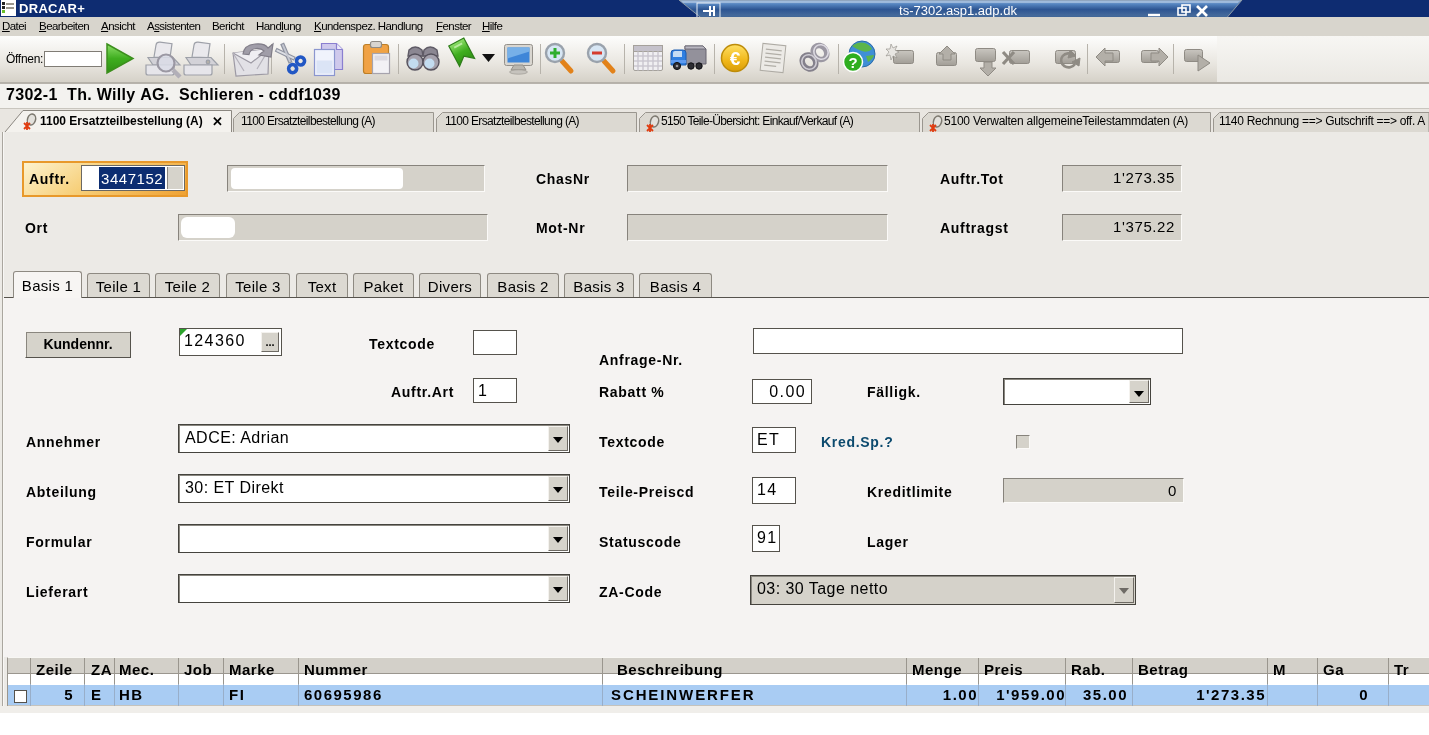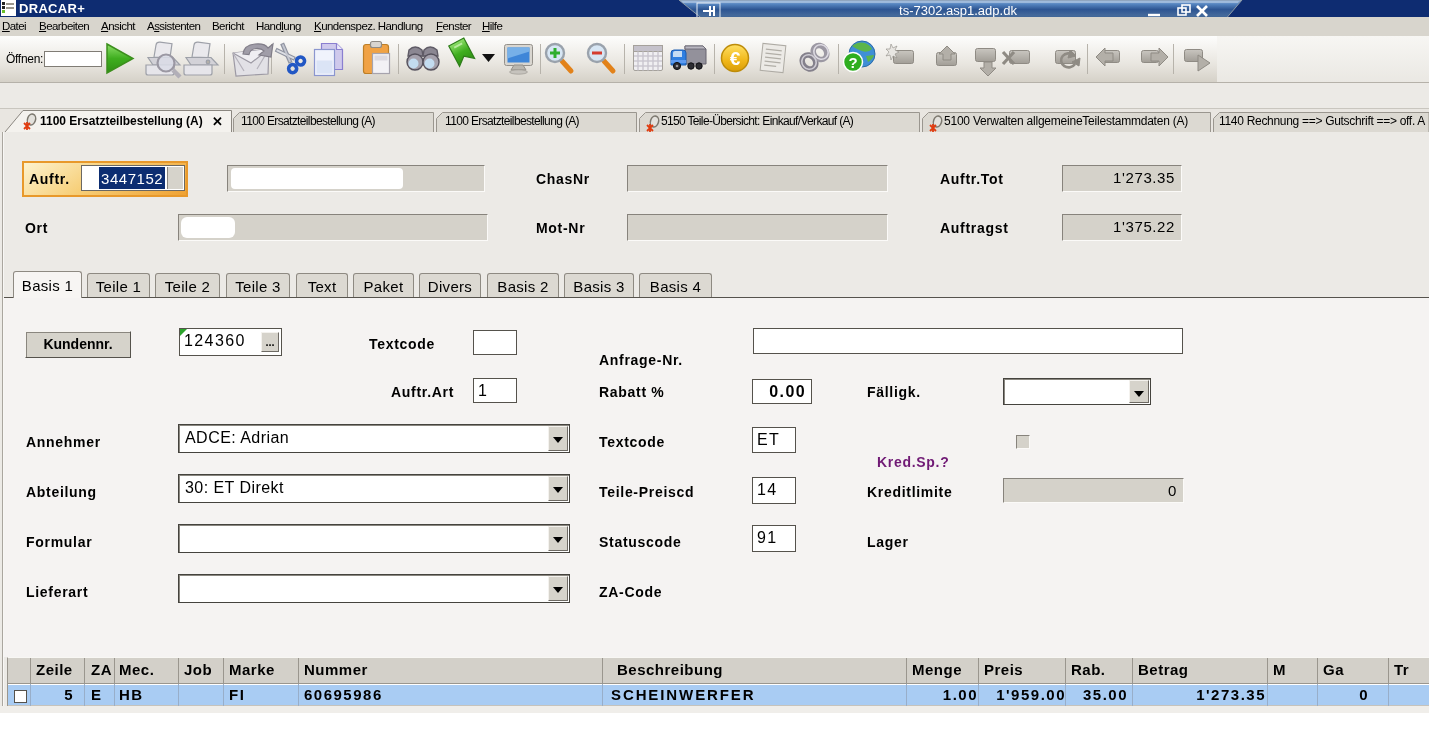--- a/index.html
+++ b/index.html
@@ -39,21 +39,21 @@
 .combo.dis .btn:after{border-top-color:#6e6b66;}
 
 #panel{position:absolute;left:4px;top:165px;width:1425px;height:360px;background:#f5f3f2;border-top:1px solid #56534d;}
 
 .btab{position:absolute;top:141px;height:25px;background:#dcd9d2;border:1px solid #8e8a82;border-bottom:none;
   border-radius:3px 3px 0 0;font-size:15px;letter-spacing:0.3px;color:#000;text-align:center;
   display:flex;align-items:center;justify-content:center;}
 .btab.act{top:139px;height:27px;background:#f7f5f3;z-index:5;}
 
 #grid{position:absolute;left:7px;top:525px;width:1422px;height:49px;background:#fff;border-left:1px solid #9a968e;border-top:1px solid #f8f7f4;}
-#ghead{position:absolute;left:0;top:0;width:1422px;height:26px;background:#d3d0c9;border-bottom:1px solid #9a968e;}
+#ghead{position:absolute;left:0;top:0;width:1422px;height:16px;background:#d3d0c9;border-bottom:1px solid #9a968e;}
 #ghead div{position:absolute;top:3px;font-size:15px;font-weight:bold;letter-spacing:0.5px;color:#000;}
 #grow{position:absolute;left:0;top:27px;width:1422px;height:21px;background:#a9ccf3;border-bottom:1px solid #c6c3bc;}
 #grow div{position:absolute;top:1px;font-size:15px;font-weight:bold;letter-spacing:1.5px;color:#000;white-space:nowrap;}
 .gsep{position:absolute;top:0;width:1px;height:48px;background:#9a968e;}
 .gsep:after{content:"";position:absolute;left:0;top:26px;width:1px;height:22px;background:#98aec9;}
 </style></head>
 <body>
 <div id="app">
   <div id="titlebar">
     <svg id="appicon" width="15" height="16" style="position:absolute;left:1px;top:0;">
@@ -313,20 +313,23 @@
         <path d="M1079,30 l-7,-4 8,-4 z" fill="#8f8b84"></path>
         <rect x="1102.5" y="14.5" width="17" height="12" rx="2" fill="url(#gbtn)"></rect>
         <path d="M1096,21 l9,-9 v5 h8 v8 h-8 v5 z" fill="#b3afa8"></path>
         <rect x="1141.5" y="14.5" width="17" height="12" rx="2" fill="url(#gbtn)"></rect>
         <path d="M1168,21 l-9,-9 v5 h-8 v8 h8 v5 z" fill="#b3afa8"></path>
         <rect x="1184.5" y="13.5" width="18" height="12" rx="2" fill="url(#gbtn)"></rect>
         <path d="M1198,19 l12,8 -12,8 z" fill="#b3afa8"></path>
       </g>
     </g>
   </svg>
+  <div id="band">
+      <div class="t">7302-1&nbsp; Th.&nbsp;Willy&nbsp;AG.&nbsp; Schlieren&nbsp;-&nbsp;cddf1039</div>
+    </div>
   <svg id="doctabs" viewBox="0 0 1429 24">
     <rect x="0" y="0" width="1429" height="24" fill="#e9e6e1"></rect>
     <line x1="0" y1="0.5" x2="1429" y2="0.5" stroke="#c9c6bf"></line>
     <g font-family="Liberation Sans" font-size="12">
       <path d="M233.5,24 V10.5 L239.5,4.5 H433.5 V24" fill="#dcd9d2" stroke="#9a968f"></path>
       <text x="241" y="17" letter-spacing="-0.64">1100 Ersatzteilbestellung (A)</text>
       <path d="M436.5,24 V10.5 L442.5,4.5 H636.5 V24" fill="#dcd9d2" stroke="#9a968f"></path>
       <text x="445" y="17" letter-spacing="-0.64">1100 Ersatzteilbestellung (A)</text>
       <path d="M639.5,24 V10.5 L645.5,4.5 H919.5 V24" fill="#dcd9d2" stroke="#9a968f"></path>
       <text x="661" y="17" letter-spacing="-0.66">5150 Teile-Übersicht: Einkauf/Verkauf (A)</text>
@@ -399,65 +402,69 @@
     </div>
     <div class="lbl" style="left:369px;top:204px;">Textcode</div>
     <div class="inp" style="left:473px;top:198px;width:44px;height:25px;"></div>
     <div class="lbl" style="left:599px;top:220px;">Anfrage-Nr.</div>
     <div class="inp" style="left:753px;top:196px;width:430px;height:26px;"></div>
     <div class="lbl" style="left:369px;top:252px;margin-left:22px;">Auftr.Art</div>
     <div class="inp" style="left:473px;top:246px;width:44px;height:25px;">
         <div class="v">1</div>
       </div>
     <div class="lbl" style="left:599px;top:252px;">Rabatt %</div>
-    <div class="inp" style="left:752px;top:247px;width:60px;height:25px;font-weight:bold;">
+    <div class="inp" style="left:752px;top:247px;width:60px;height:25px;">
         <div class="v" style="left:auto;right:5px;">0.00</div>
       </div>
     <div class="lbl" style="left:867px;top:252px;">Fälligk.</div>
     <div class="combo" style="left:1003px;top:246px;width:148px;height:27px;">
         <div class="btn"></div>
       </div>
     <div class="lbl" style="left:26px;top:302px;">Annehmer</div>
     <div class="combo" style="left:178px;top:292px;width:392px;height:29px;">
         <div class="v">ADCE: Adrian</div>
         <div class="btn"></div>
       </div>
     <div class="lbl" style="left:599px;top:302px;">Textcode</div>
     <div class="inp" style="left:752px;top:295px;width:44px;height:26px;">
         <div class="v">ET</div>
       </div>
-    <div class="lbl" style="left:877px;top:302px;color:#701a75;margin-top:20px;">Kred.Sp.?</div>
+    <div class="lbl" style="left:821px;top:302px;color:#0c4a6e;">Kred.Sp.?</div>
     <div class="abs" style="left:1016px;top:303px;width:14px;height:14px;background:#d5d2ca;border:1px solid;border-color:#87837c #fbfaf8 #fbfaf8 #87837c;"></div>
     <div class="lbl" style="left:26px;top:352px;">Abteilung</div>
     <div class="combo" style="left:178px;top:342px;width:392px;height:29px;">
         <div class="v">30: ET Direkt</div>
         <div class="btn"></div>
       </div>
     <div class="lbl" style="left:599px;top:352px;">Teile-Preiscd</div>
     <div class="inp" style="left:752px;top:345px;width:44px;height:27px;">
         <div class="v">14</div>
       </div>
     <div class="lbl" style="left:867px;top:352px;">Kreditlimite</div>
     <div class="fld" style="left:1003px;top:346px;width:181px;height:25px;">
         <span class="v">0</span>
       </div>
     <div class="lbl" style="left:26px;top:402px;">Formular</div>
     <div class="combo" style="left:178px;top:392px;width:392px;height:29px;">
         <div class="btn"></div>
       </div>
     <div class="lbl" style="left:599px;top:402px;">Statuscode</div>
-    <div class="inp" style="left:752px;top:393px;width:44px;height:27px;">
+    <div class="inp" style="left:752px;top:393px;width:28px;height:27px;">
         <div class="v">91</div>
       </div>
     <div class="lbl" style="left:867px;top:402px;">Lager</div>
     <div class="lbl" style="left:26px;top:452px;">Lieferart</div>
     <div class="combo" style="left:178px;top:442px;width:392px;height:29px;">
         <div class="btn"></div>
       </div>
     <div class="lbl" style="left:599px;top:452px;">ZA-Code</div>
+    <div class="combo dis" style="left:750px;top:443px;width:386px;height:30px;">
+        <div class="v">03: 30 Tage netto</div>
+        <div class="btn"></div>
+      </div>
 
     <div id="grid">
       <div id="ghead">
         <div style="left:28px">Zeile</div>
         <div style="left:83px">ZA</div>
         <div style="left:111px">Mec.</div>
         <div style="left:176px">Job</div>
         <div style="left:221px">Marke</div>
         <div style="left:296px">Nummer</div>
         <div style="left:609px">Beschreibung</div>

